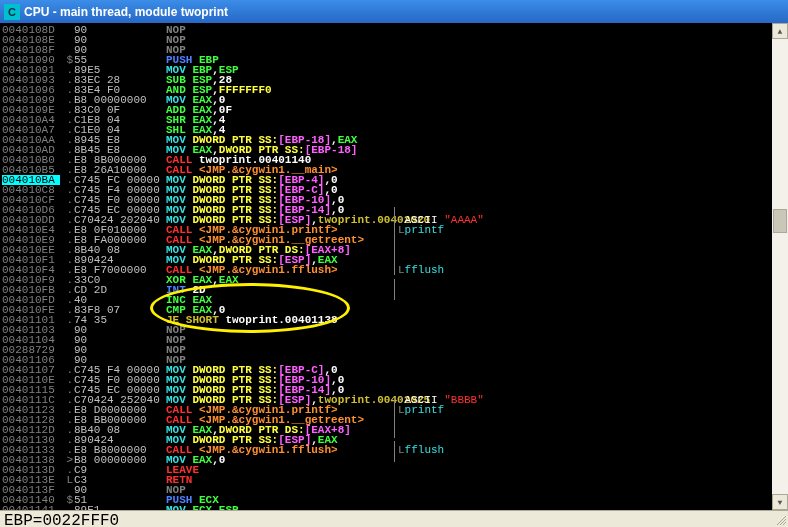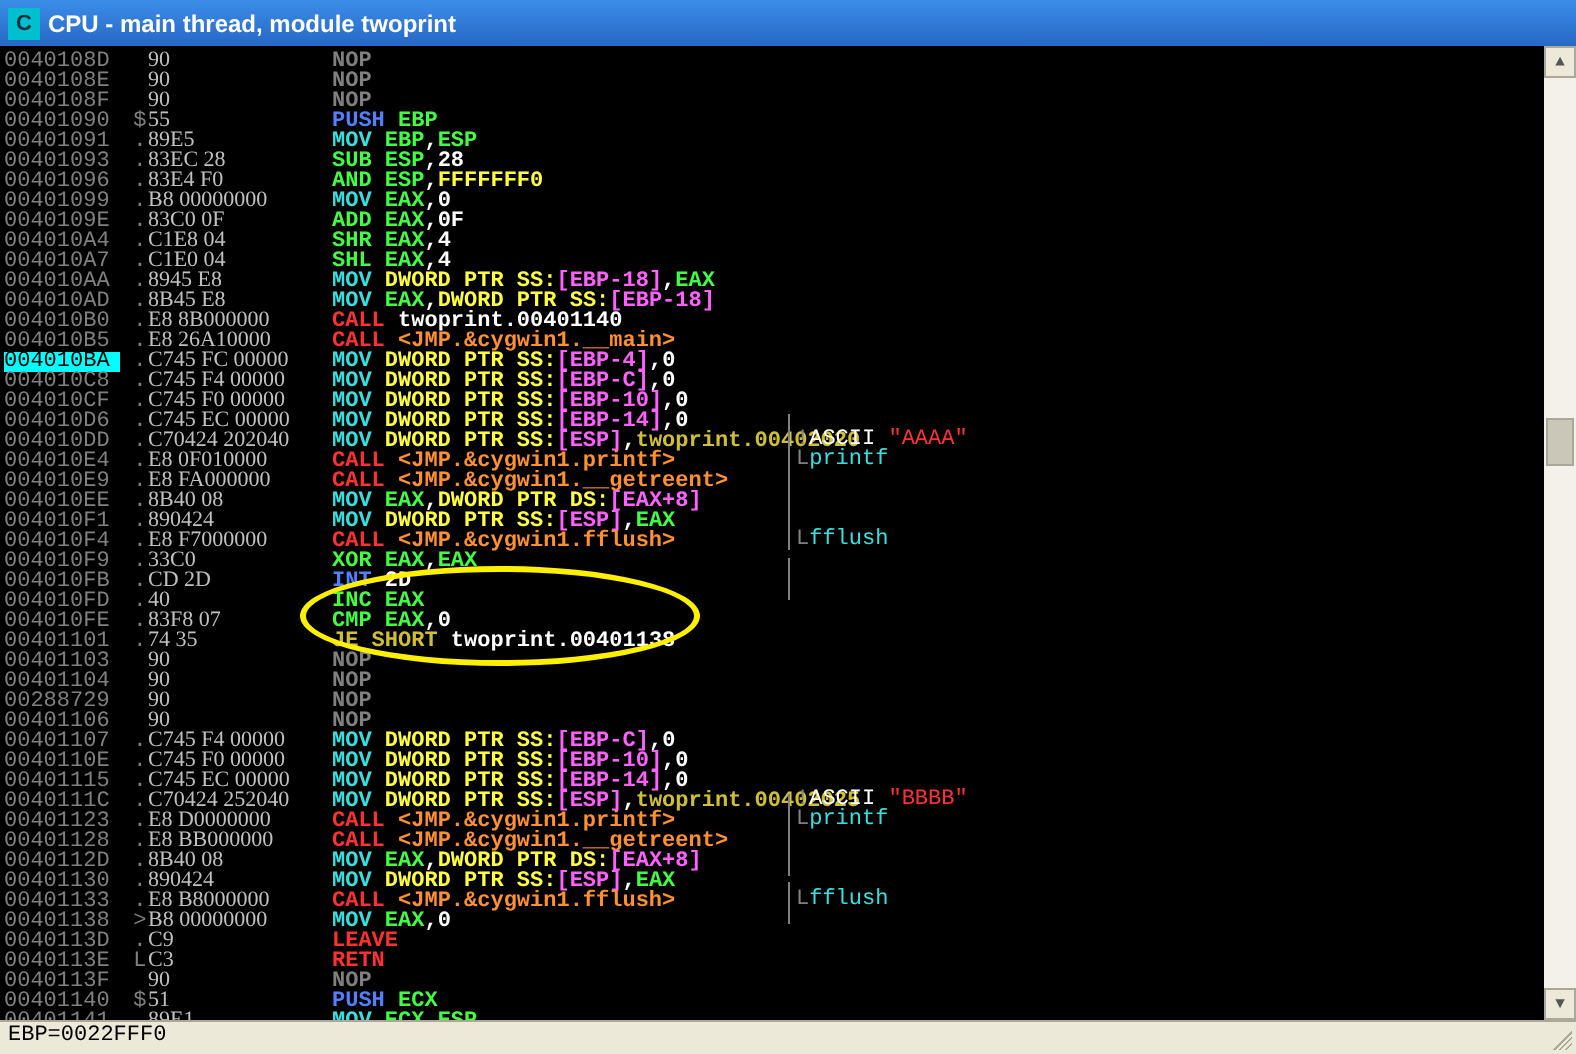--- a/index.html
+++ b/index.html
@@ -43,21 +43,21 @@
   .disasm {
     flex: 1;
     padding: 2px 0 0 2px;
     position: relative;
     line-height: 10px;
   }
   .row { white-space: pre; height: 10px; }
   .addr { color: #808080; display: inline-block; width: 58px; }
   .addr.hot { background: #00ffff; color: #000; }
   .sep { color: #808080; display: inline-block; width: 14px; }
-  .hex { color: #c0c0c0; display: inline-block; width: 92px; font-family: Liberation Serif, serif; }
+  .hex { color: #c0c0c0; display: inline-block; width: 92px; }
   .mn { display: inline-block; font-weight: bold; }
   .c-gray { color: #808080; }
   .c-cyan { color: #36e0e0; }
   .c-red { color: #ff3030; }
   .c-yellow { color: #ffff40; }
   .c-green { color: #40ff40; }
   .c-magenta { color: #ff60ff; }
   .c-blue { color: #5080ff; }
   .c-orange { color: #ff9030; }
   .c-white { color: #ffffff; }
@@ -95,21 +95,21 @@
     background: #cbc7b8;
     border: 1px solid #aca899;
     height: 24px;
   }
   .statusbar {
     background: #ece9d8;
     height: 17px;
     border-top: 1px solid #aca899;
     color: #000;
     font-family: 'Courier New', monospace;
-    font-size: 11px;
+    font-size: 16px;
     padding: 1px 4px;
     position: relative;
   }
   .grip {
     position: absolute;
     right: 2px;
     bottom: 2px;
     width: 12px;
     height: 12px;
     background:

